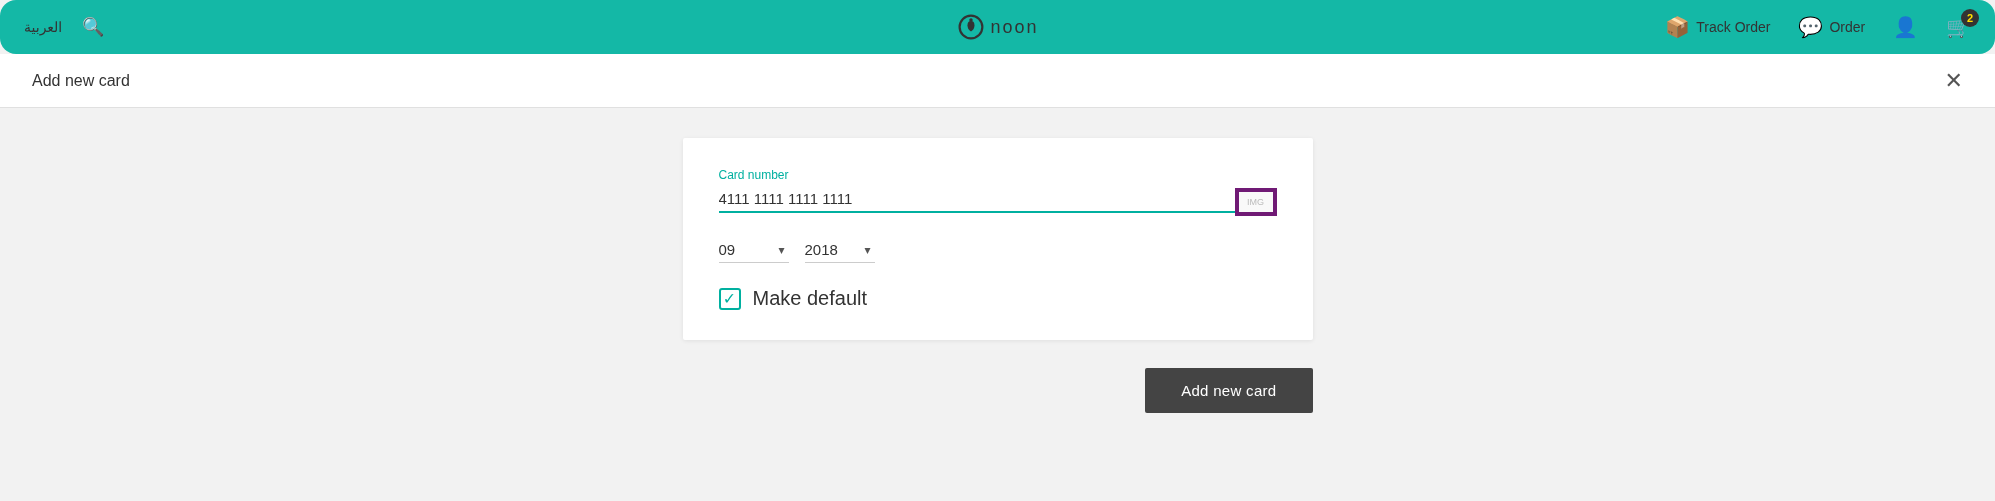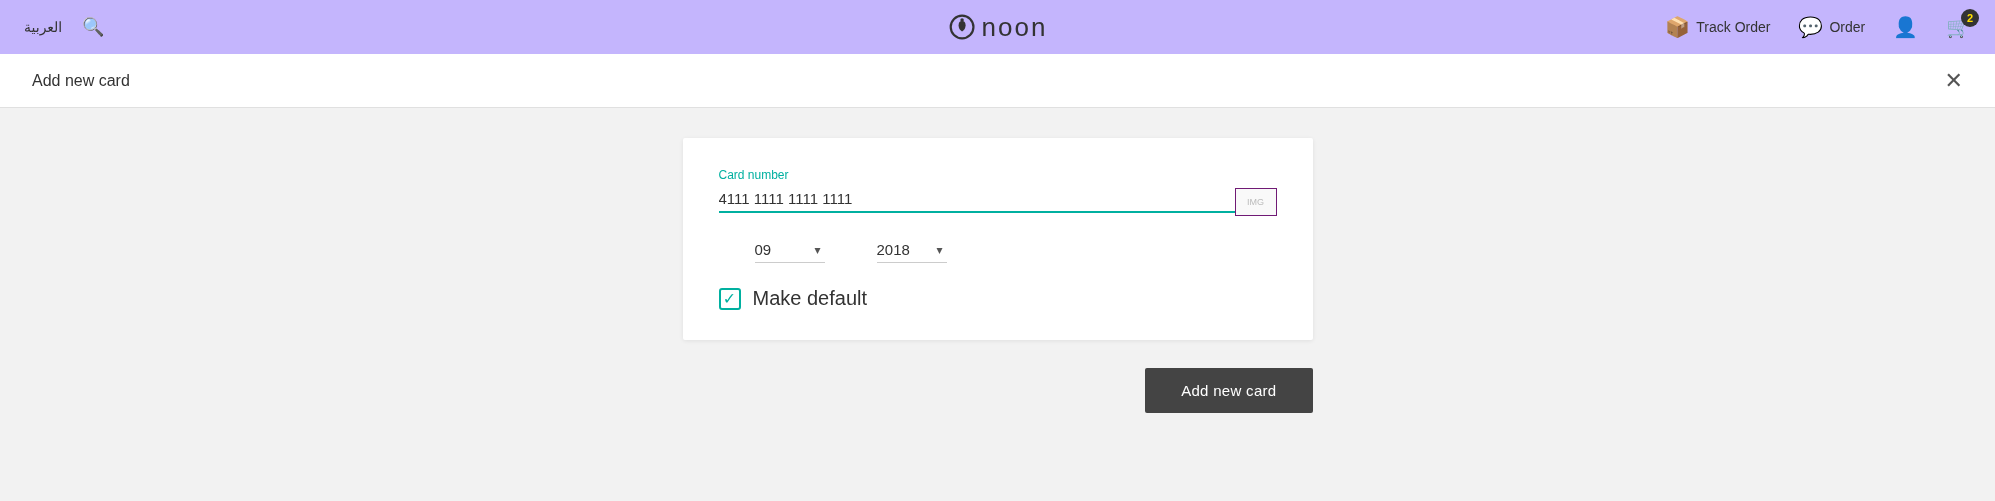--- a/index.html
+++ b/index.html
@@ -6,27 +6,28 @@
     body {
       font-family: 'Helvetica Neue', Arial, sans-serif;
       background: #f2f2f2;
       width: 1995px;
       min-height: 501px;
       overflow-x: hidden;
     }
 
     
     .header {
-      background: #c4b5fd;
+      background: #14b8a6;
       height: 54px;
       display: flex;
       align-items: center;
       justify-content: space-between;
       padding: 0 24px;
       position: relative;
+      border-radius: 16px;
     }
 
     .header-left {
       display: flex;
       align-items: center;
       gap: 20px;
     }
 
     .header-arabic {
       font-size: 14px;
@@ -48,21 +49,21 @@
       align-items: center;
       gap: 6px;
     }
 
     .logo-icon {
       width: 28px;
       height: 28px;
     }
 
     .logo-text {
-      font-size: 26px;
+      font-size: 18px;
       font-weight: 400;
       color: #333;
       letter-spacing: 2px;
     }
 
     .header-right {
       display: flex;
       align-items: center;
       gap: 28px;
     }
@@ -174,41 +175,40 @@
     .card-number-wrapper .form-input {
       padding-right: 50px;
     }
 
     .card-icon-placeholder {
       position: absolute;
       right: 0;
       top: 2px;
       width: 42px;
       height: 28px;
-      border: 1px solid #701a75;
+      border: 4px solid #701a75;
       background: #f9f9f9;
       display: flex;
       align-items: center;
       justify-content: center;
       font-size: 10px;
       color: #aaa;
     }
 
     
     .expiry-row {
       display: flex;
       gap: 16px;
       align-items: center;
     }
 
     .expiry-select-wrapper {
       position: relative;
       display: flex;
       align-items: center;
-      margin-left: 36px;
     }
 
     .expiry-select {
       border: none;
       border-bottom: 1px solid #ccc;
       outline: none;
       font-size: 15px;
       color: #333;
       background: transparent;
       padding: 4px 24px 4px 0;

